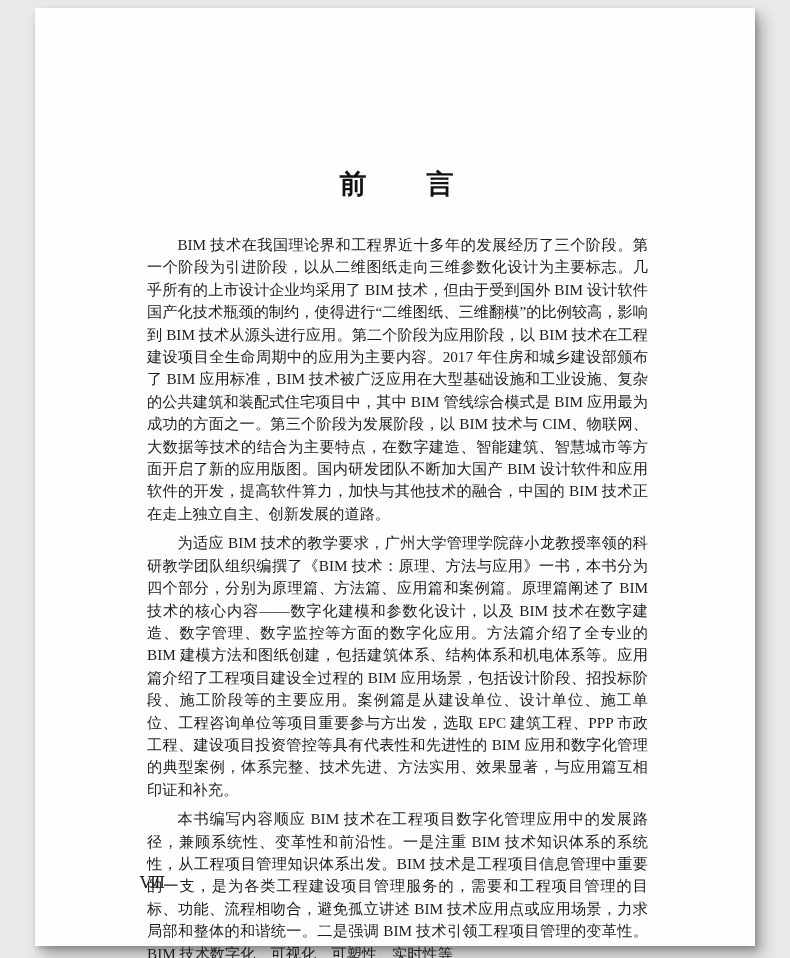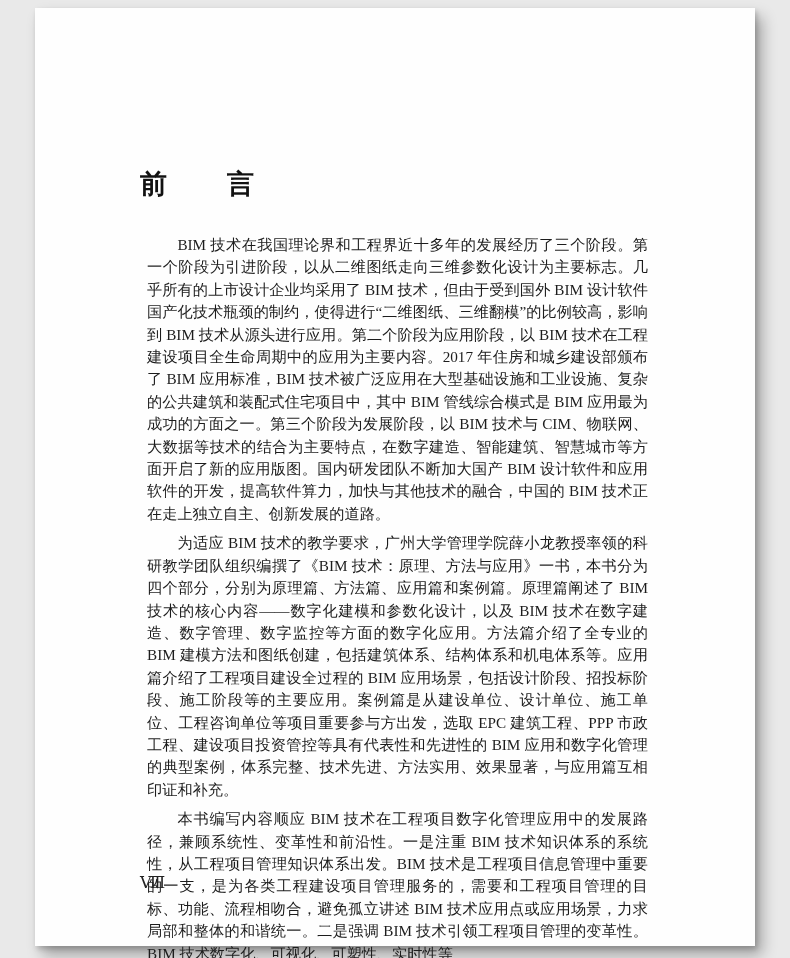--- a/index.html
+++ b/index.html
@@ -22,20 +22,21 @@
     top: 8px;
     width: 720px;
     height: 938px;
     background: #fefefe;
     box-shadow: 7px 9px 14px rgba(0,0,0,0.30), 2px 3px 5px rgba(0,0,0,0.18);
     box-sizing: border-box;
     padding: 158px 100px 0 105px;
   }
   .title {
     margin: 0 0 32px 0;
+    text-align: center;
     font-size: 27px;
     font-weight: bold;
     color: #111;
     letter-spacing: 2px;
     white-space: pre;
   }
   .body-text {
     width: 515px;
     color: #1c1c1c;
     font-size: 15.2px;

